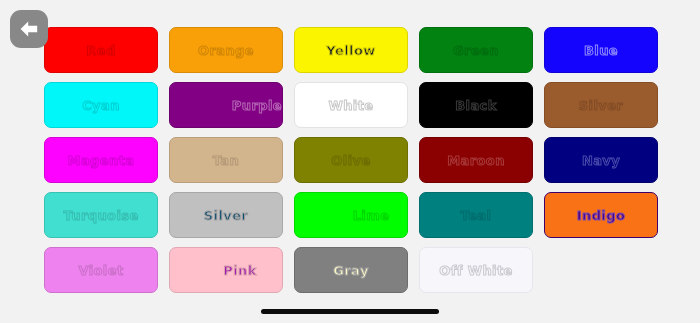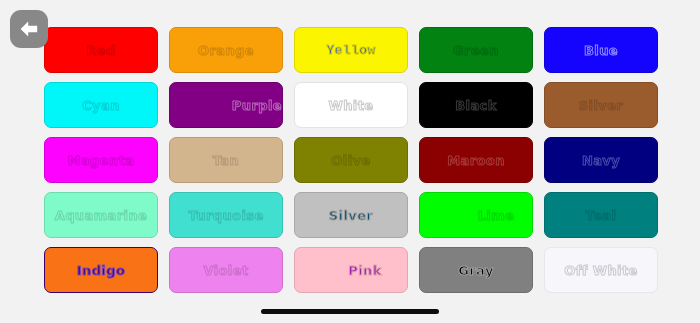--- a/index.html
+++ b/index.html
@@ -94,21 +94,21 @@
 </button>
 
 <div id="color-grid">
     <div class="swatch" style="background: rgb(254, 0, 0); border: 1px solid rgb(224, 0, 0);">
       <span class="swatch-label" style="color: rgb(254, 0, 0); -webkit-text-stroke: 1px rgb(214, 0, 0);">Red</span>
     </div>
     <div class="swatch" style="background: rgb(249, 160, 8); border: 1px solid rgb(217, 140, 7);">
       <span class="swatch-label" style="color: rgb(249, 160, 8); -webkit-text-stroke: 1px rgb(207, 133, 6);">Orange</span>
     </div>
     <div class="swatch" style="background: rgb(252, 245, 0); border: 1px solid rgb(220, 213, 0);">
-      <span class="swatch-label" style="color: #1d4ed8; font-family: Liberation Mono, monospace; -webkit-text-stroke: 1px rgb(212, 206, 0);">Yellow</span>
+      <span class="swatch-label" style="color: #0f172a; -webkit-text-stroke: 1px rgb(212, 206, 0);">Yellow</span>
     </div>
     <div class="swatch" style="background: rgb(1, 130, 17); border: 1px solid rgb(0, 112, 14);">
       <span class="swatch-label" style="color: rgb(1, 130, 17); -webkit-text-stroke: 1px rgb(0, 108, 14);">Green</span>
     </div>
     <div class="swatch" style="background: rgb(20, 4, 254); border: 1px solid rgb(17, 3, 214);">
       <span class="swatch-label" style="color: rgb(20, 4, 254); -webkit-text-stroke: 1px rgb(143, 138, 255);">Blue</span>
     </div>
     <div class="swatch" style="background: rgb(0, 247, 249); border: 1px solid rgb(0, 216, 218);">
       <span class="swatch-label" style="color: rgb(0, 247, 249); -webkit-text-stroke: 1px rgb(0, 208, 210);">Cyan</span>
     </div>
@@ -132,23 +132,20 @@
     </div>
     <div class="swatch" style="background: rgb(127, 129, 1); border: 1px solid rgb(109, 110, 1);">
       <span class="swatch-label" style="color: rgb(127, 129, 1); -webkit-text-stroke: 1px rgb(106, 108, 1);">Olive</span>
     </div>
     <div class="swatch" style="background: rgb(139, 0, 0); border: 1px solid rgb(118, 0, 0);">
       <span class="swatch-label" style="color: rgb(139, 0, 0); -webkit-text-stroke: 1px rgb(168, 58, 58);">Maroon</span>
     </div>
     <div class="swatch" style="background: rgb(0, 0, 129); border: 1px solid rgb(0, 0, 109);">
       <span class="swatch-label" style="color: rgb(0, 0, 129); -webkit-text-stroke: 1px rgb(75, 75, 171);">Navy</span>
     </div>
-    <div class="swatch" style="background: rgb(127, 251, 201); border: 1px solid rgb(109, 219, 174);">
-      <span class="swatch-label" style="color: rgb(127, 251, 201); -webkit-text-stroke: 1px rgb(107, 213, 170);">Aquamarine</span>
-    </div>
     <div class="swatch" style="background: rgb(64, 223, 208); border: 1px solid rgb(55, 194, 180);">
       <span class="swatch-label" style="color: rgb(64, 223, 208); -webkit-text-stroke: 1px rgb(54, 189, 176);">Turquoise</span>
     </div>
     <div class="swatch" style="background: rgb(192, 192, 192); border: 1px solid rgb(168, 168, 168);">
       <span class="swatch-label" style="color: #0c4a6e; -webkit-text-stroke: 1px rgb(163, 163, 163);">Silver</span>
     </div>
     <div class="swatch" style="background: rgb(0, 254, 0); border: 1px solid rgb(0, 217, 0); padding-left: 40px;">
       <span class="swatch-label" style="color: rgb(0, 254, 0); -webkit-text-stroke: 1px rgb(0, 214, 0);">Lime</span>
     </div>
     <div class="swatch" style="background: rgb(1, 128, 128); border: 1px solid rgb(1, 110, 110);">
@@ -157,20 +154,20 @@
     <div class="swatch" style="background: #f97316; border: 1px solid rgb(62, 0, 109);">
       <span class="swatch-label" style="color: rgb(74, 0, 129); -webkit-text-stroke: 1px rgb(128, 73, 173);">Indigo</span>
     </div>
     <div class="swatch" style="background: rgb(238, 130, 238); border: 1px solid rgb(205, 113, 205);">
       <span class="swatch-label" style="color: rgb(238, 130, 238); -webkit-text-stroke: 1px rgb(201, 110, 201);">Violet</span>
     </div>
     <div class="swatch" style="background: rgb(255, 192, 203); border: 1px solid rgb(223, 168, 178);">
       <span class="swatch-label" style="color: #a21caf; margin-left: 28px; -webkit-text-stroke: 1px rgb(217, 163, 173);">Pink</span>
     </div>
     <div class="swatch" style="background: rgb(128, 128, 128); border: 1px solid rgb(109, 109, 109);">
-      <span class="swatch-label" style="color: #000000; -webkit-text-stroke: 1px rgb(160, 160, 160);">Gray</span>
+      <span class="swatch-label" style="color: #fef9c3; -webkit-text-stroke: 1px rgb(160, 160, 160);">Gray</span>
     </div>
     <div class="swatch" style="background: rgb(247, 247, 251); border: 1px solid rgb(230, 230, 236);">
       <span class="swatch-label" style="color: rgb(247, 247, 251); -webkit-text-stroke: 1px rgb(201, 201, 207);">Off White</span>
     </div>
   </div>
 
 <div id="home-indicator" style="background: rgb(13, 13, 13);"></div>
 
 </body></html>

